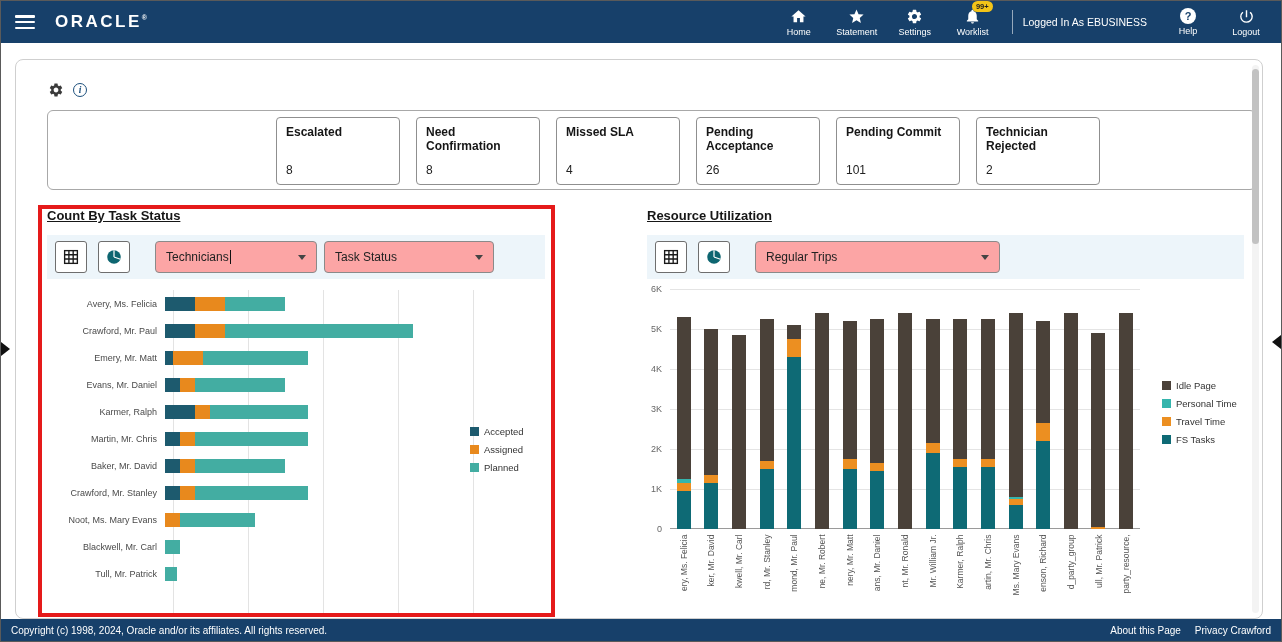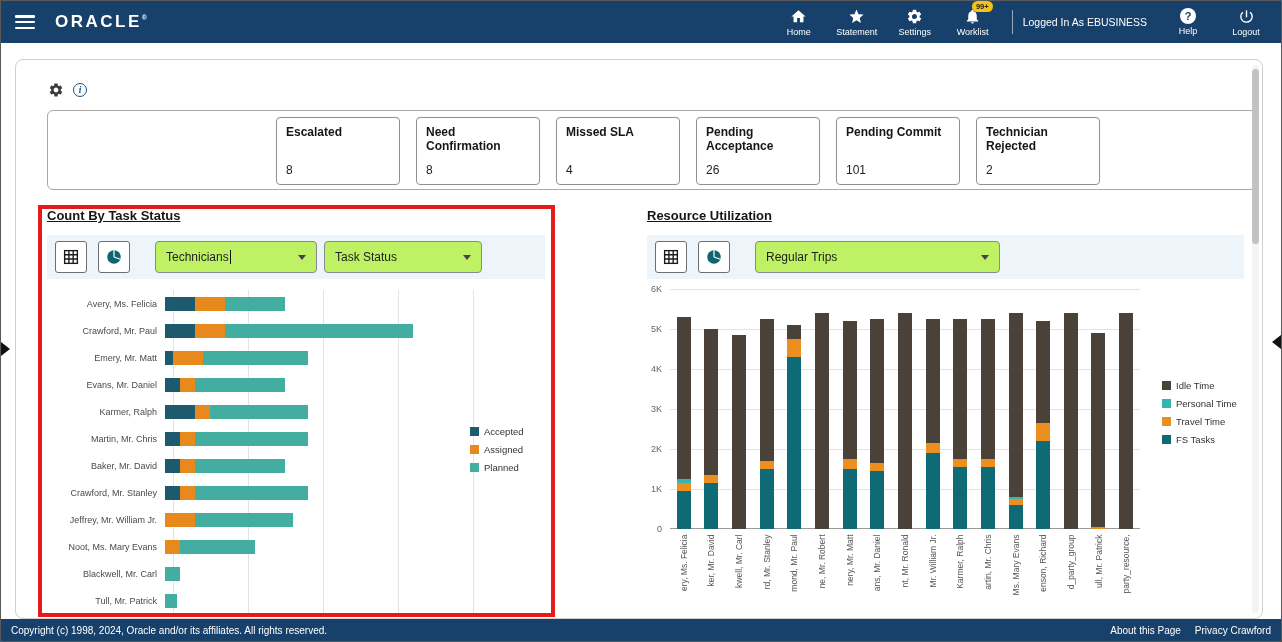--- a/index.html
+++ b/index.html
@@ -36,21 +36,21 @@
   .kpi-cards { position:absolute; left:183px; top:6px; display:flex; gap:16px;margin-left:45px; }
   .kpi-card { width:124px; height:68px; border:1px solid #8f8f8f; border-radius:4px; background:#fff; padding:7px 9px; display:flex; flex-direction:column; cursor:pointer; }
   .kpi-label { font-size:12px; font-weight:bold; color:#161616; line-height:1.2; }
   .kpi-value { margin-top:auto; font-size:12px; color:#222; }
 
   
   .sec-title { position:absolute; font-size:13px; font-weight:bold; text-decoration:underline; color:#161616; }
   .toolbar { position:absolute; top:175px; height:44px; background:#edf5fa; display:flex; align-items:center; gap:11px; padding:0 8px; }
   .icon-btn { width:32px; height:32px; background:#fff; border:1px solid #6e6e6e; border-radius:3px; display:flex; align-items:center; justify-content:center; cursor:pointer; }
   .icon-btn svg { width:18px; height:18px; }
-  .select { height:32px; background:#bef264; border:1px solid #8a8a8a; border-radius:4px; display:flex; align-items:center; padding:0 10px; font-size:12px; color:#222; cursor:pointer; }
+  .select { height:32px; background:#fca5a5; border:1px solid #8a8a8a; border-radius:4px; display:flex; align-items:center; padding:0 10px; font-size:12px; color:#222; cursor:pointer; }
   .select .lbl { white-space:nowrap; }
   .select .spacer { flex:1; }
   .chevron { width:0; height:0; border-left:4.5px solid transparent; border-right:4.5px solid transparent; border-top:5.5px solid #444; margin-left:8px; }
   .text-cursor { display:inline-block; width:1px; height:14px; background:#111; margin-left:1px; vertical-align:middle; }
 
   
   .hchart { position:absolute; left:31px; top:230px; width:432px; height:326px; }
   .hgridwrap { position:absolute; left:126px; top:0; width:300px; height:324px; }
   .vline { position:absolute; top:0; bottom:0; width:1px; background:#e3e3e3; }
   .hrow { position:relative; height:27px; display:flex; align-items:center; }
@@ -195,21 +195,21 @@
             <circle cx="12" cy="12" r="9" fill="#0d6570"></circle>
             <path d="M12 12 L12 3 M12 12 L20.5 15" stroke="#fff" stroke-width="1.6" fill="none"></path>
           </svg>
       </div>
       <div class="select" style="width:162px; margin-left:14px;">
         <span class="lbl">Technicians</span>
           <span class="text-cursor"></span>
         <span class="spacer"></span>
           <span class="chevron"></span>
       </div>
-      <div class="select" style="width:158px; margin-left:-4px;">
+      <div class="select" style="width:170px; margin-left:-4px;">
         <span class="lbl">Task Status</span>
         <span class="spacer"></span>
           <span class="chevron"></span>
       </div>
     </div>
 
     <div class="hchart">
       <div class="hgridwrap">
           <div class="vline" style="left: 0%;"></div>
           <div class="vline" style="left: 25%;"></div>
@@ -273,27 +273,20 @@
               <div class="hseg" style="width: 5%; background: rgb(232, 137, 29);"></div>
               <div class="hseg" style="width: 30%; background: rgb(67, 173, 162);"></div>
             </div>
           </div>
           <div class="hrow">
             <div class="hlabel">Crawford, Mr. Stanley</div>
             <div class="htrack">
               <div class="hseg" style="width: 5%; background: rgb(29, 90, 110);"></div>
               <div class="hseg" style="width: 5%; background: rgb(232, 137, 29);"></div>
               <div class="hseg" style="width: 37.5%; background: rgb(67, 173, 162);"></div>
-            </div>
-          </div>
-          <div class="hrow">
-            <div class="hlabel">Jeffrey, Mr. William Jr.</div>
-            <div class="htrack">
-              <div class="hseg" style="width: 10%; background: rgb(232, 137, 29);"></div>
-              <div class="hseg" style="width: 32.5%; background: rgb(67, 173, 162);"></div>
             </div>
           </div>
           <div class="hrow">
             <div class="hlabel">Noot, Ms. Mary Evans</div>
             <div class="htrack">
               <div class="hseg" style="width: 5%; background: rgb(232, 137, 29);"></div>
               <div class="hseg" style="width: 25%; background: rgb(67, 173, 162);"></div>
             </div>
           </div>
           <div class="hrow">
@@ -461,21 +454,21 @@
           <div class="vxlabel" style="left: 305.588px;">Ms. Mary Evans</div>
           <div class="vxlabel" style="left: 333.235px;">enson, Richard</div>
           <div class="vxlabel" style="left: 360.882px;">d_party_group</div>
           <div class="vxlabel" style="left: 388.529px;">ull, Mr. Patrick</div>
           <div class="vxlabel" style="left: 416.176px;">party_resource,</div>
         </div>
     </div>
     <div class="legend util-legend">
         <div class="leg-item">
           <span class="leg-sw" style="background: rgb(74, 65, 57);"></span>
-          <span class="leg-lb">Idle Time</span>
+          <span class="leg-lb">Idle Page</span>
         </div>
         <div class="leg-item">
           <span class="leg-sw" style="background: rgb(53, 181, 173);"></span>
           <span class="leg-lb">Personal Time</span>
         </div>
         <div class="leg-item">
           <span class="leg-sw" style="background: rgb(236, 143, 33);"></span>
           <span class="leg-lb">Travel Time</span>
         </div>
         <div class="leg-item">

